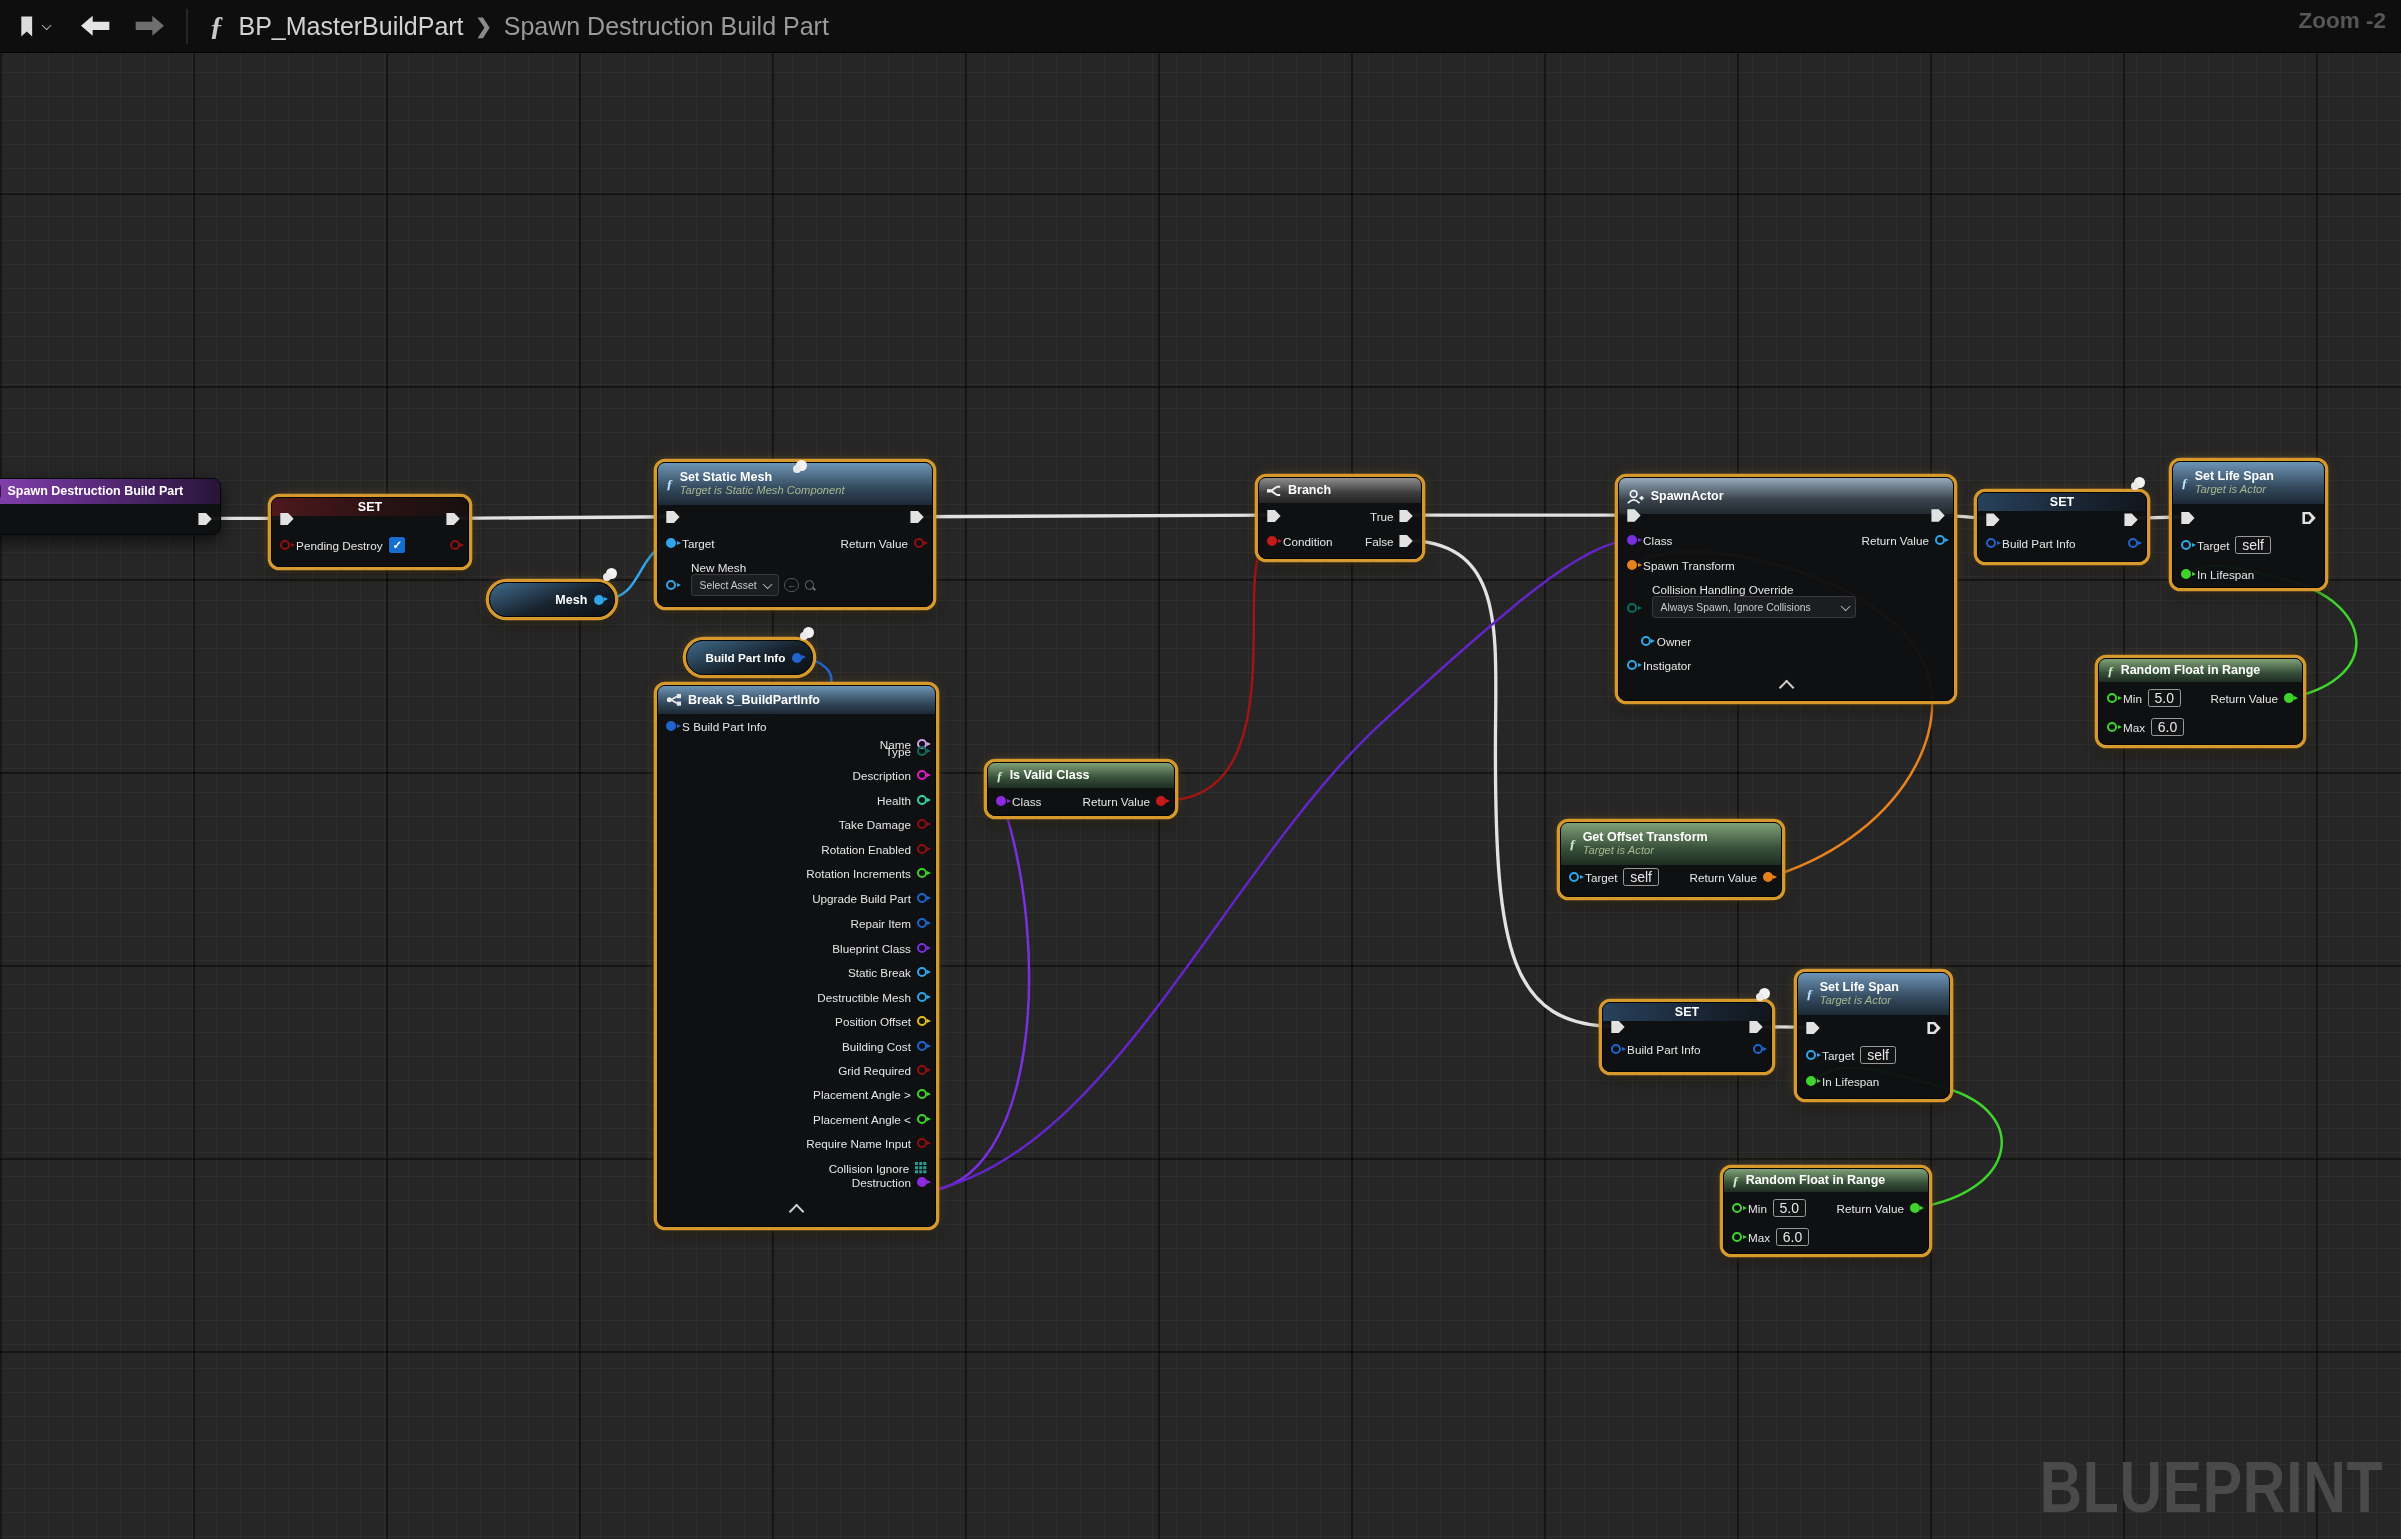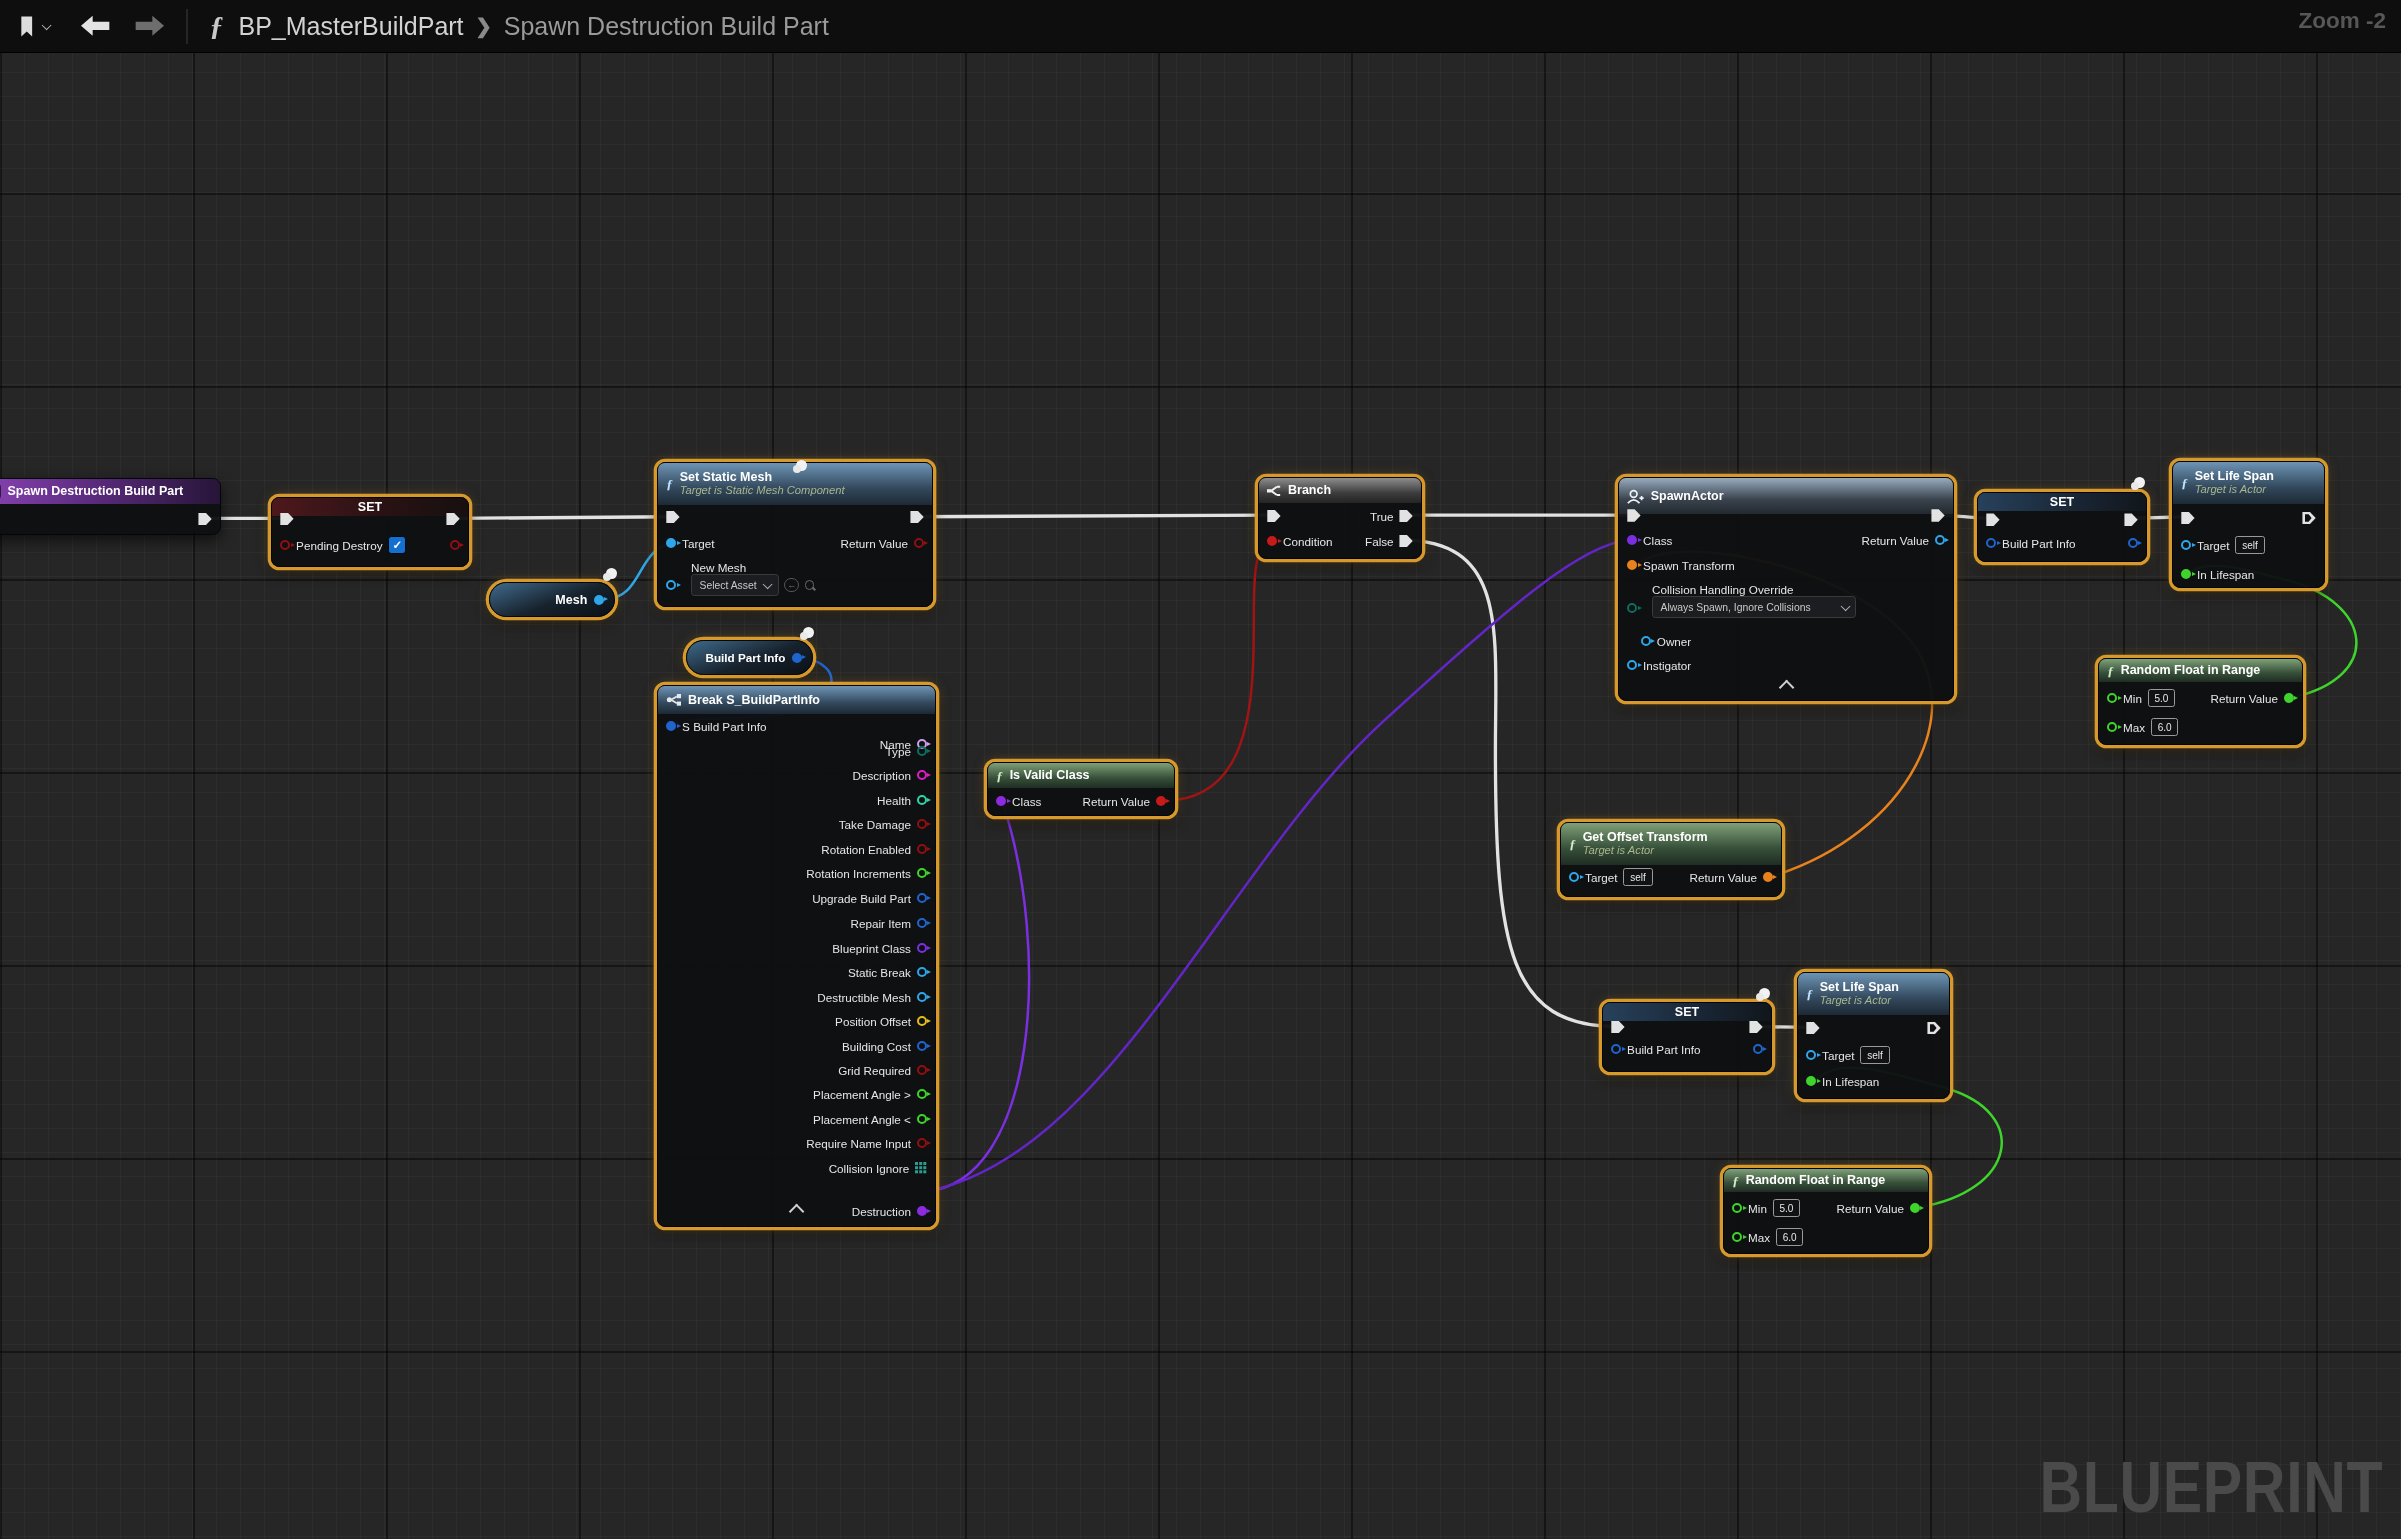--- a/index.html
+++ b/index.html
@@ -62,21 +62,21 @@
   .epin.hollow::after{content:"";position:absolute;left:2.5px;top:2.5px;width:6.7px;height:7.5px;background:#0e1012;
     clip-path:polygon(0 0,55% 0,100% 50%,55% 100%,0 100%);}
   
   .apin{width:11.7px;height:11.7px;flex:none;position:relative;}
   .apin::before{content:"";position:absolute;left:0;top:0;width:2.5px;height:2.5px;background:#2a9d8f;
     box-shadow:4.2px 0 #2a9d8f,8.3px 0 #2a9d8f,0 4.2px #2a9d8f,4.2px 4.2px #2a9d8f,8.3px 4.2px #2a9d8f,
     0 8.3px #2a9d8f,4.2px 8.3px #2a9d8f,8.3px 8.3px #2a9d8f;}
   
   .cb{width:16px;height:16px;background:#1470d0;border:1.7px solid #05080b;border-radius:3.3px;color:#fff;
     font-size:11.7px;font-weight:bold;display:flex;align-items:center;justify-content:center;flex:none;}
-  .vb{border:1.2px solid #9a9a9a;border-radius:2.5px;background:#101214;padding:0 5.8px;font-size:10px;
+  .vb{border:1.2px solid #9a9a9a;border-radius:2.5px;background:#101214;padding:0 5.8px;font-size:14px;
     color:#e8e8e8;height:16px;display:flex;align-items:center;flex:none;}
   .dd{background:#1b1d20;border:0.8px solid #3a3a3a;border-radius:3.3px;color:#c9c9c9;font-size:10.4px;
     display:flex;align-items:center;gap:6.7px;padding:0 7.5px;height:20px;white-space:nowrap;}
   .caret{width:5.8px;height:5.8px;border-right:1.7px solid #b5b5b5;border-bottom:1.7px solid #b5b5b5;
     transform:rotate(45deg) translateY(-1.7px);flex:none;}
   .chev{position:absolute;width:9.2px;height:9.2px;border-left:2.5px solid #cfcfcf;border-top:2.5px solid #cfcfcf;
     transform:rotate(45deg);z-index:4;}
   .bub{position:absolute;width:14px;height:13.3px;z-index:5;}
   .bub::before{content:"";position:absolute;right:0;top:0;width:10.8px;height:10.8px;border-radius:50%;background:#f2f2f2;}
   .bub::after{content:"";position:absolute;left:0;bottom:0;width:8.3px;height:8.3px;border-radius:50%;background:#e9e9e9;}
@@ -279,21 +279,21 @@
         <span class="pin c-green"></span>
       </div>
   <div class="prow rr" style="top:447px;right:8.3px">
         <span>Require Name Input</span>
         <span class="pin c-bool"></span>
       </div>
   <div class="prow rr" style="top:472px;right:8.3px">
         <span>Collision Ignore</span>
         <span class="apin"></span>
       </div>
-  <div class="prow rr" style="top:515px;right:8.3px">
+  <div class="prow rr" style="top:486px;right:8.3px">
         <span>Destruction</span>
         <span class="pin c-structp filled"></span>
       </div>
   <span class="chev" style="left:133px;top:520px"></span>
 </div>
 
 <div class="node sel" style="left:987px;top:762px;width:186px;height:52px">
   <div class="nhead h-green" style="height:25px">
     <span class="hdr-icon-f" style="color:#d4ecc9">ƒ</span>
     <span class="ntitle">Is Valid Class</span>

